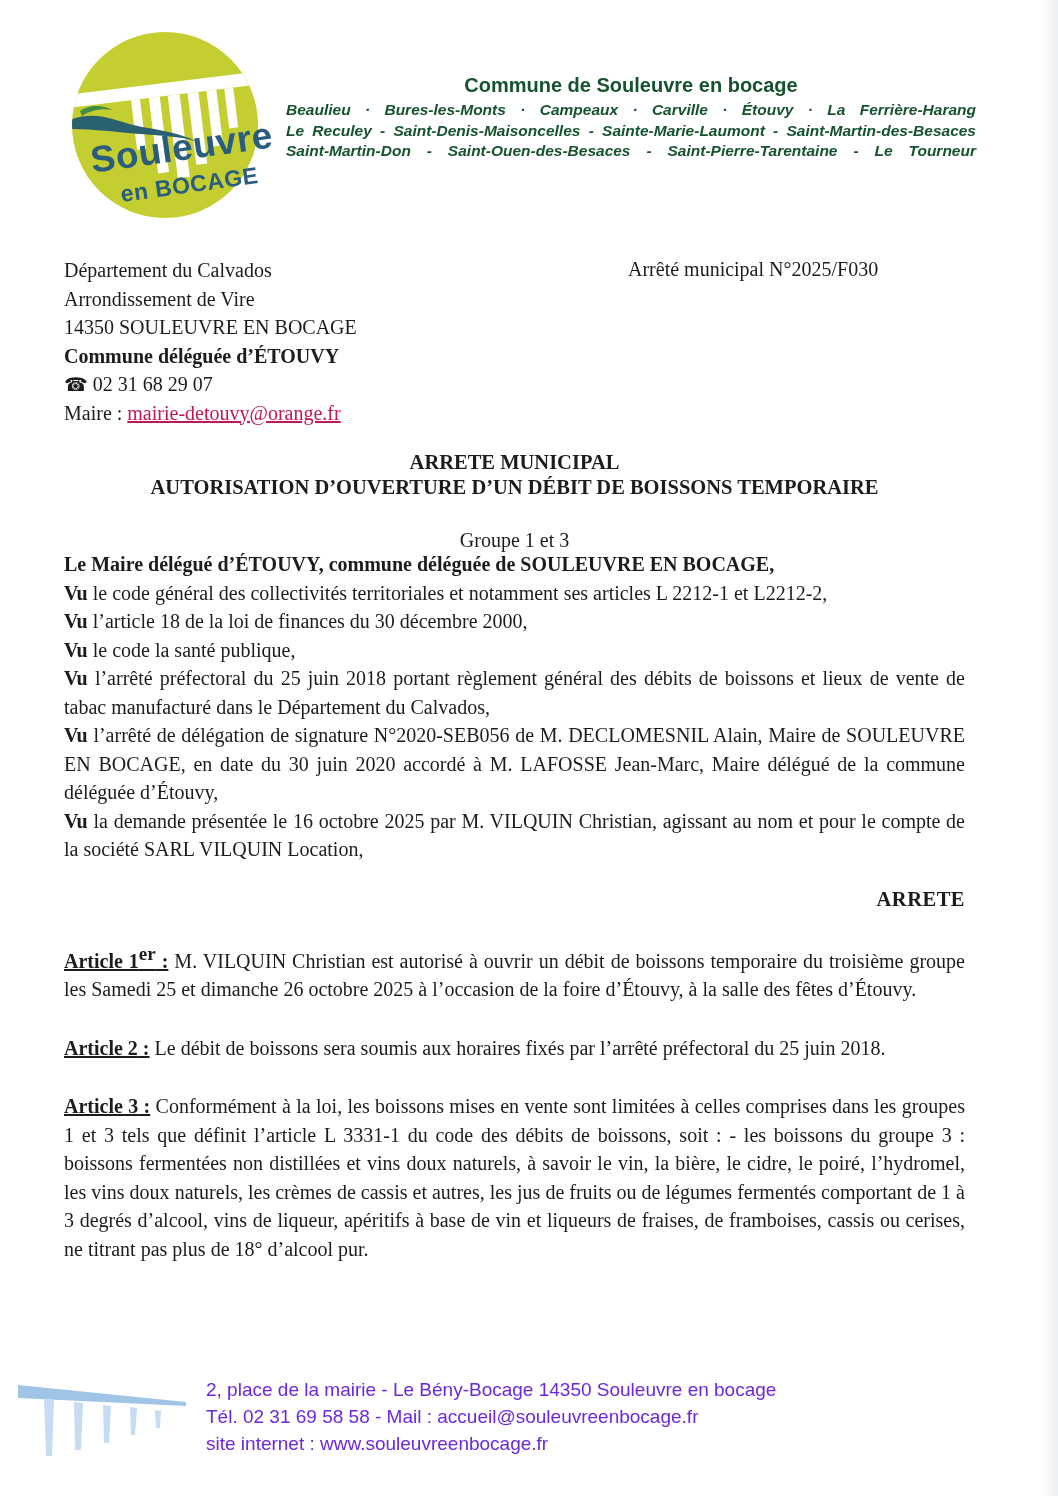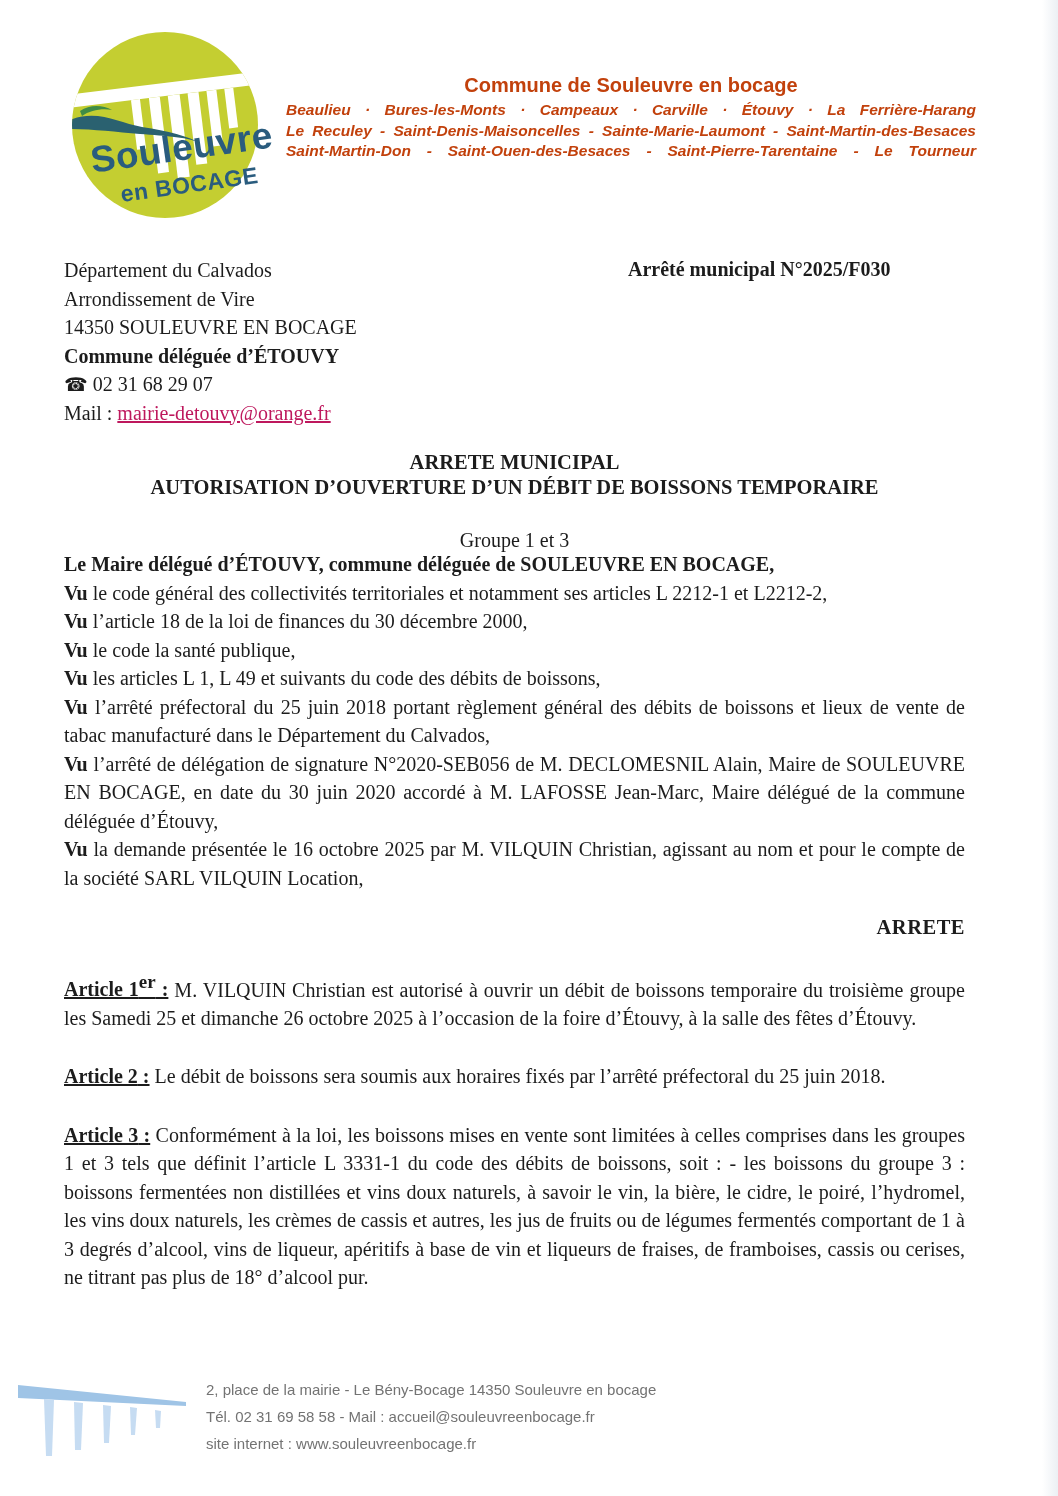--- a/index.html
+++ b/index.html
@@ -16,34 +16,34 @@
     color:#2a5c7e;transform:rotate(-8deg);letter-spacing:0.5px;
   }
   .logo-text2{
     position:absolute;left:50px;top:140px;width:160px;
     font-family:"Liberation Sans", sans-serif;font-weight:bold;font-size:23px;
     color:#2a5c7e;transform:rotate(-8deg);letter-spacing:0.5px;
   }
   
   .header-text{
     position:absolute;left:286px;top:74px;width:690px;
-    font-family:"Liberation Sans", sans-serif;color:#c2410c;
+    font-family:"Liberation Sans", sans-serif;color:#14532d;
   }
   .header-title{font-size:20px;font-weight:600;text-align:center;margin-bottom:3px;}
   .commune-line{
     font-size:15.5px;font-weight:600;line-height:20.5px;
     text-align:justify;text-align-last:justify;white-space:normal;font-style:italic;
   }
   
   .sender{position:absolute;left:64px;top:256px;font-size:20px;line-height:28.5px;}
   .sender .bold{font-weight:bold;}
   .mail-link{color:#be185d;text-decoration:underline;cursor:pointer;}
   .phone-glyph{font-family:"DejaVu Sans", sans-serif;font-size:19px;}
   
-  .reference{position:absolute;left:628px;top:258px;font-size:20px;font-weight:bold;}
+  .reference{position:absolute;left:628px;top:258px;font-size:20px;font-weight:normal;}
   
   .doc-title{position:absolute;left:64px;top:450px;width:901px;text-align:center;}
   .doc-title .t-line{font-size:20.5px;font-weight:bold;line-height:25px;}
   .doc-title .t-sub{font-size:20px;margin-top:29px;}
   
   .body-block{
     position:absolute;left:64px;top:550px;width:901px;
     font-size:20px;line-height:28.5px;text-align:justify;
   }
   .intro{font-weight:bold;}
@@ -52,22 +52,22 @@
     text-align:right;font-weight:bold;font-size:20.5px;
     margin-top:21px;margin-bottom:27px;letter-spacing:0.5px;
   }
   .article{margin-bottom:30px;}
   .article .lbl{font-weight:bold;text-decoration:underline;}
   .article .lbl sup{font-size:19px;}
   
   .footer-bridge{position:absolute;left:14px;top:1378px;}
   .footer-text{
     position:absolute;left:206px;top:1376px;
-    font-family:"Liberation Sans", sans-serif;color:#737373;
-    font-size:15px;line-height:27px;
+    font-family:"Liberation Sans", sans-serif;color:#6d28d9;
+    font-size:19px;line-height:27px;
   }
   
   .scan-edge{
     position:absolute;right:0;top:0;width:16px;height:100%;
     background:linear-gradient(to left, rgba(185,200,215,0.28), rgba(185,200,215,0));
     pointer-events:none;
   }
 </style>
 </head>
 <body>
@@ -110,39 +110,38 @@
   <div class="sender">
     <div>Département du Calvados</div>
     <div>Arrondissement de Vire</div>
     <div>14350 SOULEUVRE EN BOCAGE</div>
     <div class="bold">Commune déléguée d’ÉTOUVY</div>
     <div>
       <span class="phone-glyph">☎</span>
       <span>02 31 68 29 07</span>
     </div>
     <div>
-      <span>Mail : </span><span class="mail-link">mairie-detouvy@orange.fr</span>
+      <span>Maire : </span><span class="mail-link">mairie-detouvy@orange.fr</span>
     </div>
   </div>
 
   <div class="reference">Arrêté municipal N°2025/F030</div>
 
   <div class="doc-title">
     <div class="t-line">ARRETE MUNICIPAL</div>
     <div class="t-line">AUTORISATION D’OUVERTURE D’UN DÉBIT DE BOISSONS TEMPORAIRE</div>
     <div class="t-sub">Groupe 1 et 3</div>
   </div>
 
   <div class="body-block">
     <div class="intro">Le Maire délégué d’ÉTOUVY, commune déléguée de SOULEUVRE EN BOCAGE,</div>
 
     <div class="vu"><span class="vu-prefix">Vu</span><span> le code général des collectivités territoriales et notamment ses articles L 2212-1 et L2212-2,</span></div>
     <div class="vu"><span class="vu-prefix">Vu</span><span> l’article 18 de la loi de finances du 30 décembre 2000,</span></div>
     <div class="vu"><span class="vu-prefix">Vu</span><span> le code la santé publique,</span></div>
-    <div class="vu"><span class="vu-prefix">Vu</span><span> les articles L 1, L 49 et suivants du code des débits de boissons,</span></div>
     <div class="vu"><span class="vu-prefix">Vu</span><span> l’arrêté préfectoral du 25 juin 2018 portant règlement général des débits de boissons et lieux de vente de tabac manufacturé dans le Département du Calvados,</span></div>
     <div class="vu"><span class="vu-prefix">Vu</span><span> l’arrêté de délégation de signature N°2020-SEB056 de M. DECLOMESNIL Alain, Maire de SOULEUVRE EN BOCAGE, en date du 30 juin 2020 accordé à M. LAFOSSE Jean-Marc, Maire délégué de la commune déléguée d’Étouvy,</span></div>
     <div class="vu"><span class="vu-prefix">Vu</span><span> la demande présentée le 16 octobre 2025 par M. VILQUIN Christian, agissant au nom et pour le compte de la société SARL VILQUIN Location,</span></div>
 
     <div class="arrete-heading">ARRETE</div>
 
     <div class="article">
       <span class="lbl"><span>Article 1</span><sup>er</sup><span> :</span></span><span> M. VILQUIN Christian est autorisé à ouvrir un débit de boissons temporaire du troisième groupe les Samedi 25 et dimanche 26 octobre 2025 à l’occasion de la foire d’Étouvy, à la salle des fêtes d’Étouvy.</span>
     </div>
 

